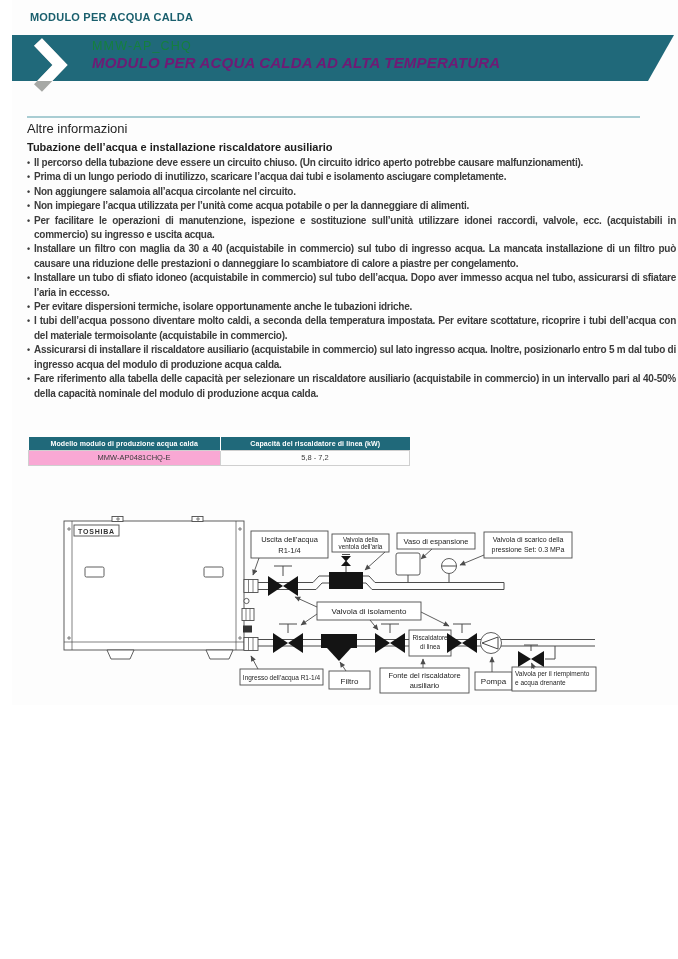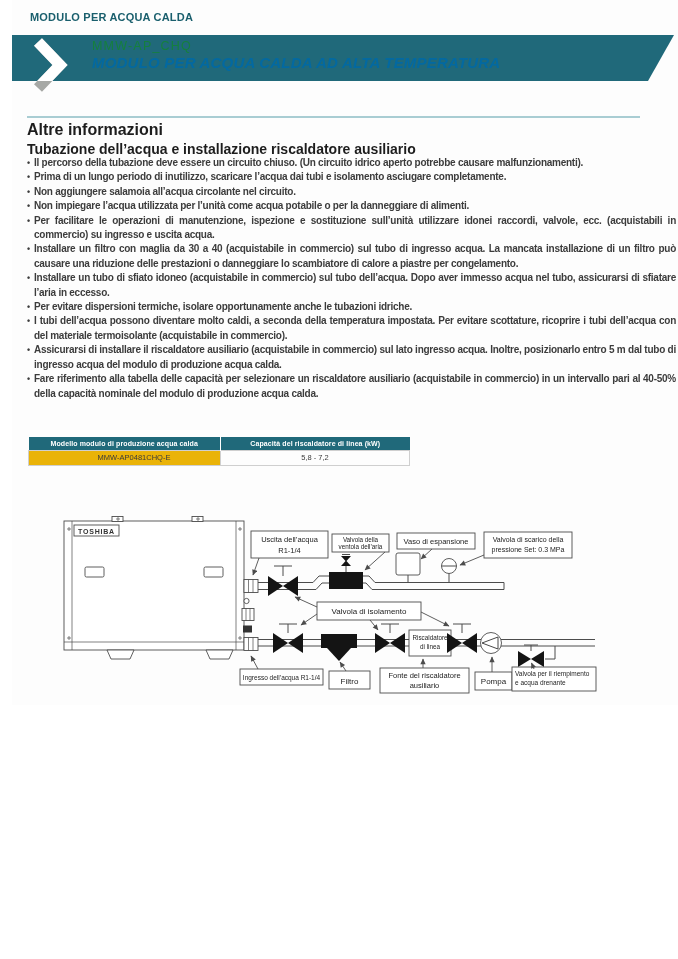--- a/index.html
+++ b/index.html
@@ -5,38 +5,38 @@
   * { margin:0; padding:0; box-sizing:border-box; }
   html,body { width:678px; height:959px; }
   body { font-family:"Liberation Sans", sans-serif; background:#ffffff; position:relative; }
   .page { position:absolute; left:12px; top:0; width:678px; height:705px; background:#fdfdfd; overflow:hidden; }
 
   .kicker { position:absolute; top:11px; left:18px; font-size:11px; font-weight:bold; color:#1a5f6d; letter-spacing:.2px; }
 
   .banner { position:absolute; top:35px; left:0; width:662px; height:46px; background:#20697a;
             clip-path:polygon(0 0, 100% 0, calc(100% - 26px) 100%, 0 100%); }
   .banner-model { position:absolute; top:39px; left:80px; font-size:12.5px; color:#15803d; letter-spacing:1.2px; }
-  .banner-title { position:absolute; top:54px; left:80px; font-size:15px; font-weight:bold; font-style:italic; color:#0369a1; letter-spacing:.2px; }
+  .banner-title { position:absolute; top:54px; left:80px; font-size:15px; font-weight:bold; font-style:italic; color:#701a75; letter-spacing:.2px; }
   .chevron-svg { position:absolute; top:38px; left:15px; }
 
   .rule { position:absolute; top:116px; left:15px; width:613px; height:2px; background:#a9cdd3; }
-  .section-title { position:absolute; top:121px; left:15px; font-size:16px; font-weight:bold; color:#1d1d1d; }
-  .subsection-title { position:absolute; top:141px; left:15px; font-size:14px; font-weight:bold; color:#1d1d1d; }
+  .section-title { position:absolute; top:121px; left:15px; font-size:13px; font-weight:normal; color:#1d1d1d; }
+  .subsection-title { position:absolute; top:141px; left:15px; font-size:11px; font-weight:bold; color:#1d1d1d; }
 
   .bullets { position:absolute; top:156px; left:15px; width:649px; list-style:none;font-weight:bold; }
   .bullets li { position:relative; padding-left:7px; font-size:10px; line-height:14.4px;
                 color:#3c3c3c; text-align:justify; letter-spacing:-.25px; }
   .bullets li::before { content:"\2022"; position:absolute; left:0; top:0; font-size:9px; color:#3c3c3c; }
 
   table.cap-table { position:absolute; top:437px; left:16px; width:382px; border-collapse:collapse; }
   .cap-table th { background:#20697a; color:#ffffff; font-size:7px; font-weight:bold; height:13px;
                   text-align:center; border-right:1.5px solid #ffffff; letter-spacing:.1px; }
   .cap-table th:last-child { border-right:none; }
   .cap-table td { height:15px; font-size:7.5px; color:#3a3a3a; text-align:center; border:0.6px solid #cfcfcf; }
-  .cap-table td.model-cell { background:#eab308;padding-left:19px; }
+  .cap-table td.model-cell { background:#f9a8d4;padding-left:19px; }
 
   .diagram { position:absolute; top:510px; left:40px; }
   .d-stroke { stroke:#4c4c4c; fill:none; stroke-width:1; }
   .d-thin   { stroke:#4c4c4c; fill:none; stroke-width:0.7; }
   .d-box    { fill:#ffffff; stroke:#4c4c4c; stroke-width:0.9; }
   .d-black  { fill:#141414; stroke:none; }
   .d-arrow  { stroke:#4c4c4c; fill:none; stroke-width:0.9; }
   .d-label  { font-size:7.5px; fill:#1c1c1c; text-anchor:middle; font-family:"Liberation Sans",sans-serif; }
   .d-label-sm { font-size:6.3px; fill:#1c1c1c; text-anchor:middle; font-family:"Liberation Sans",sans-serif; }
 

